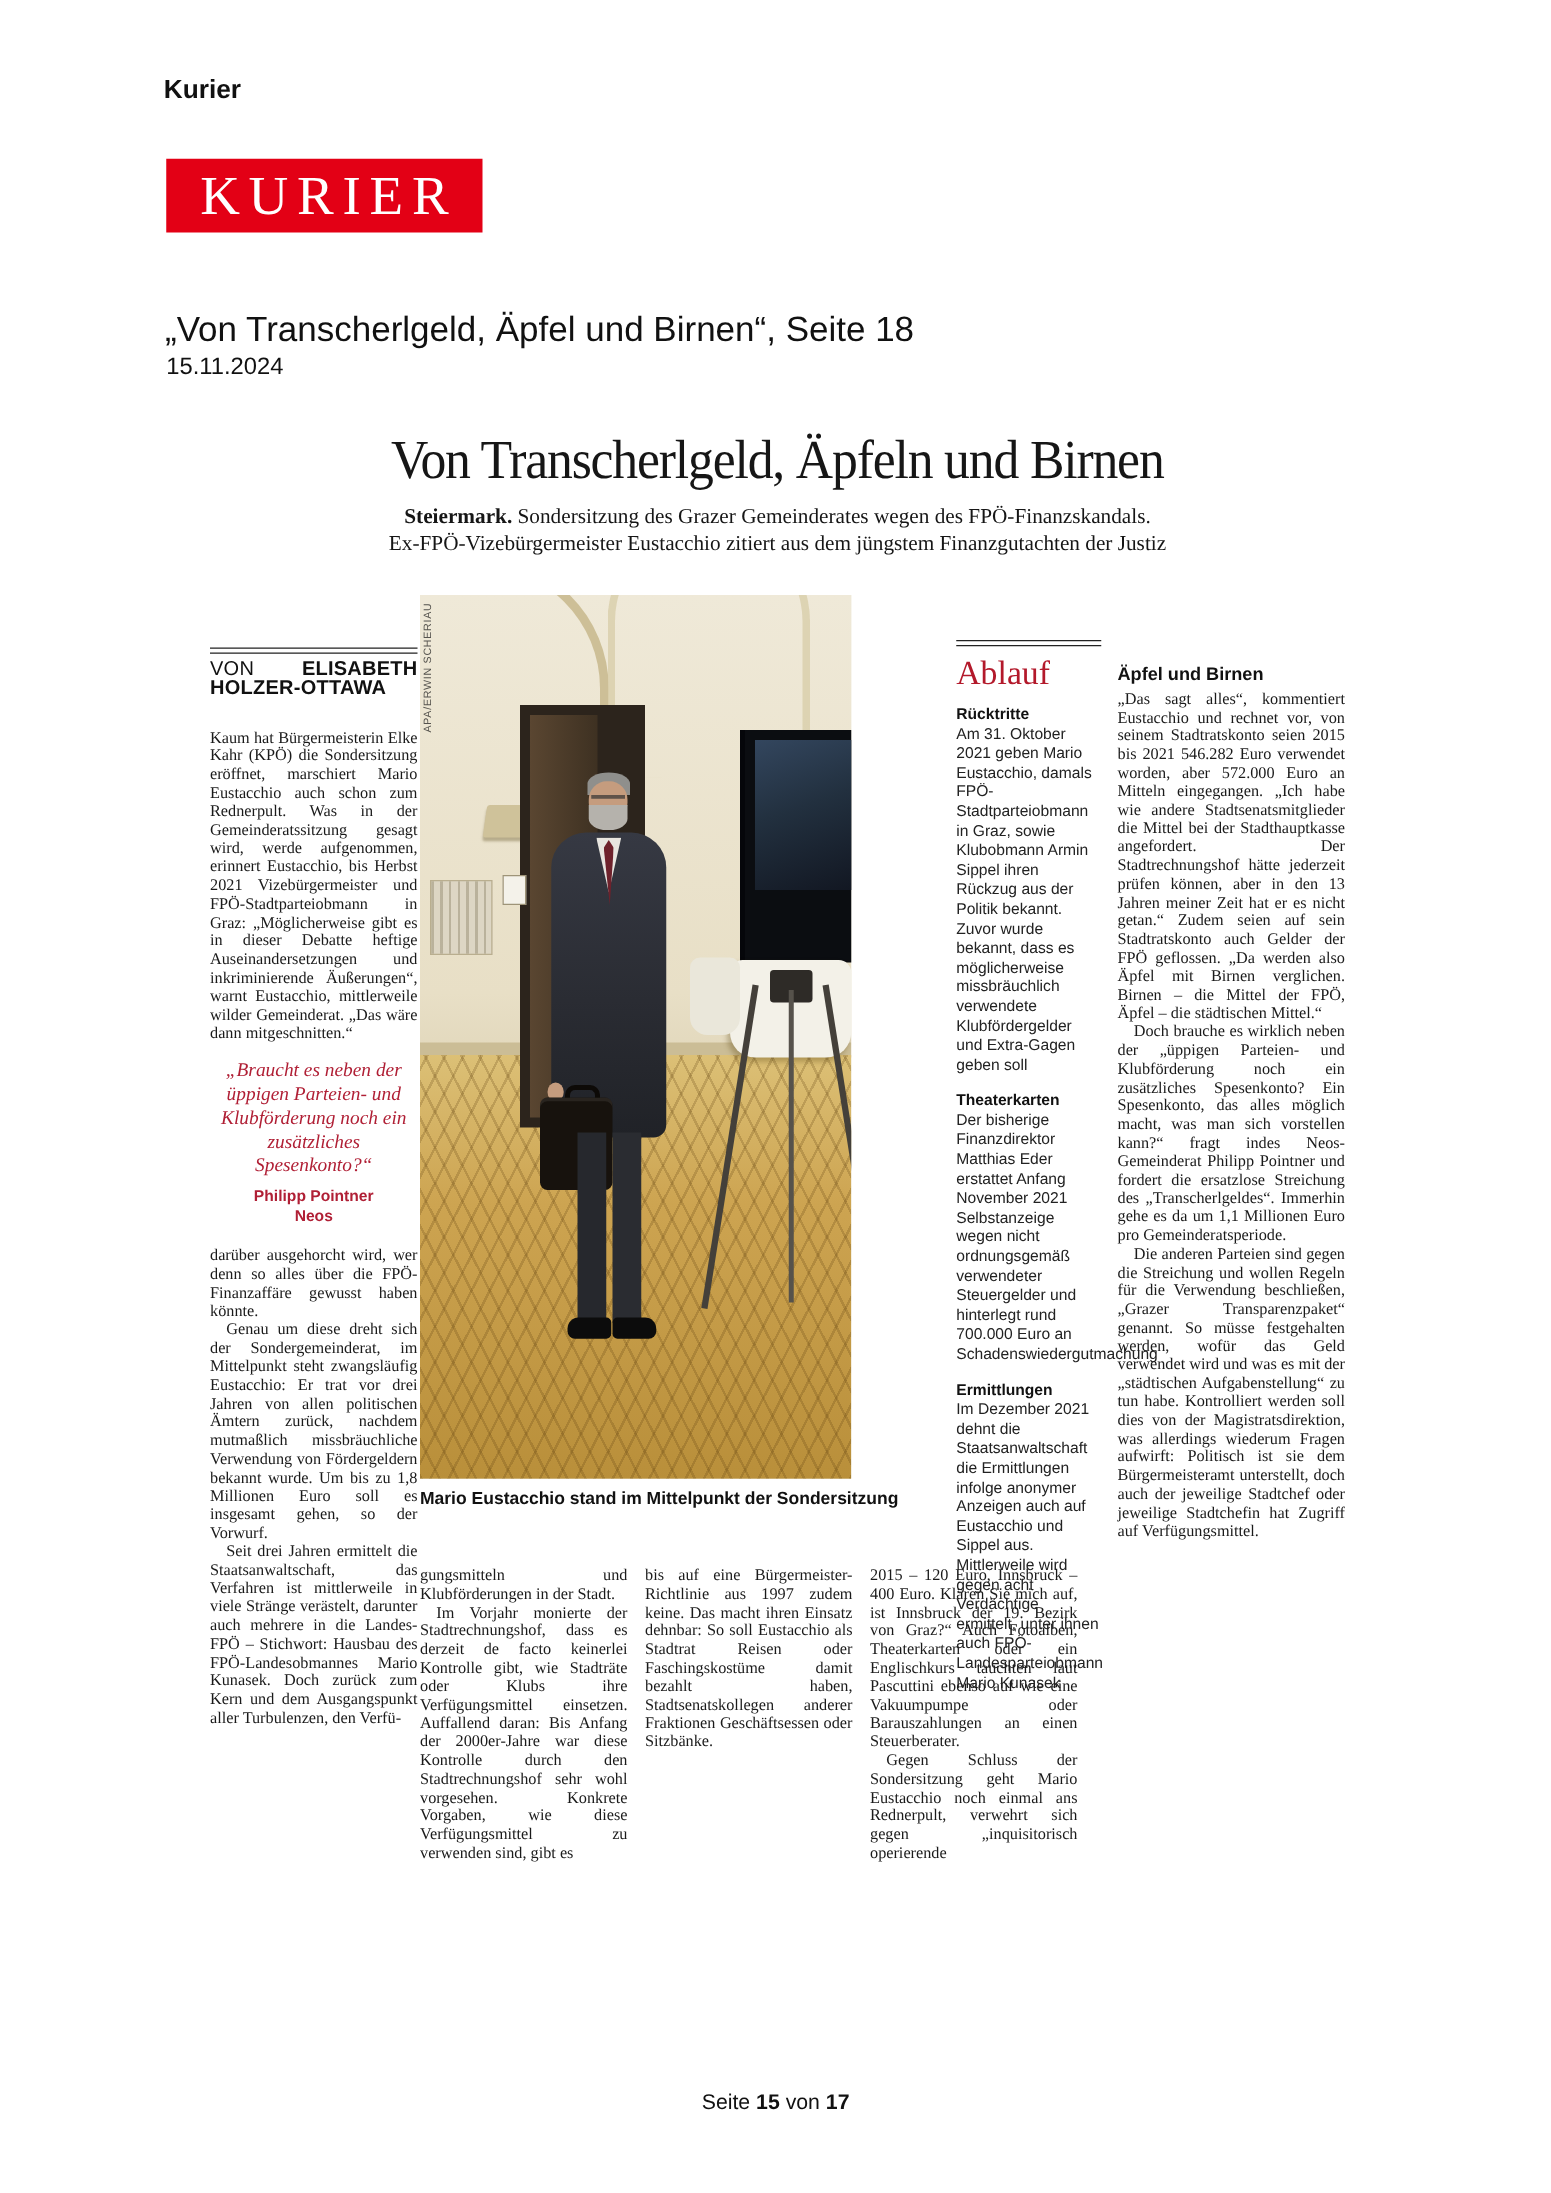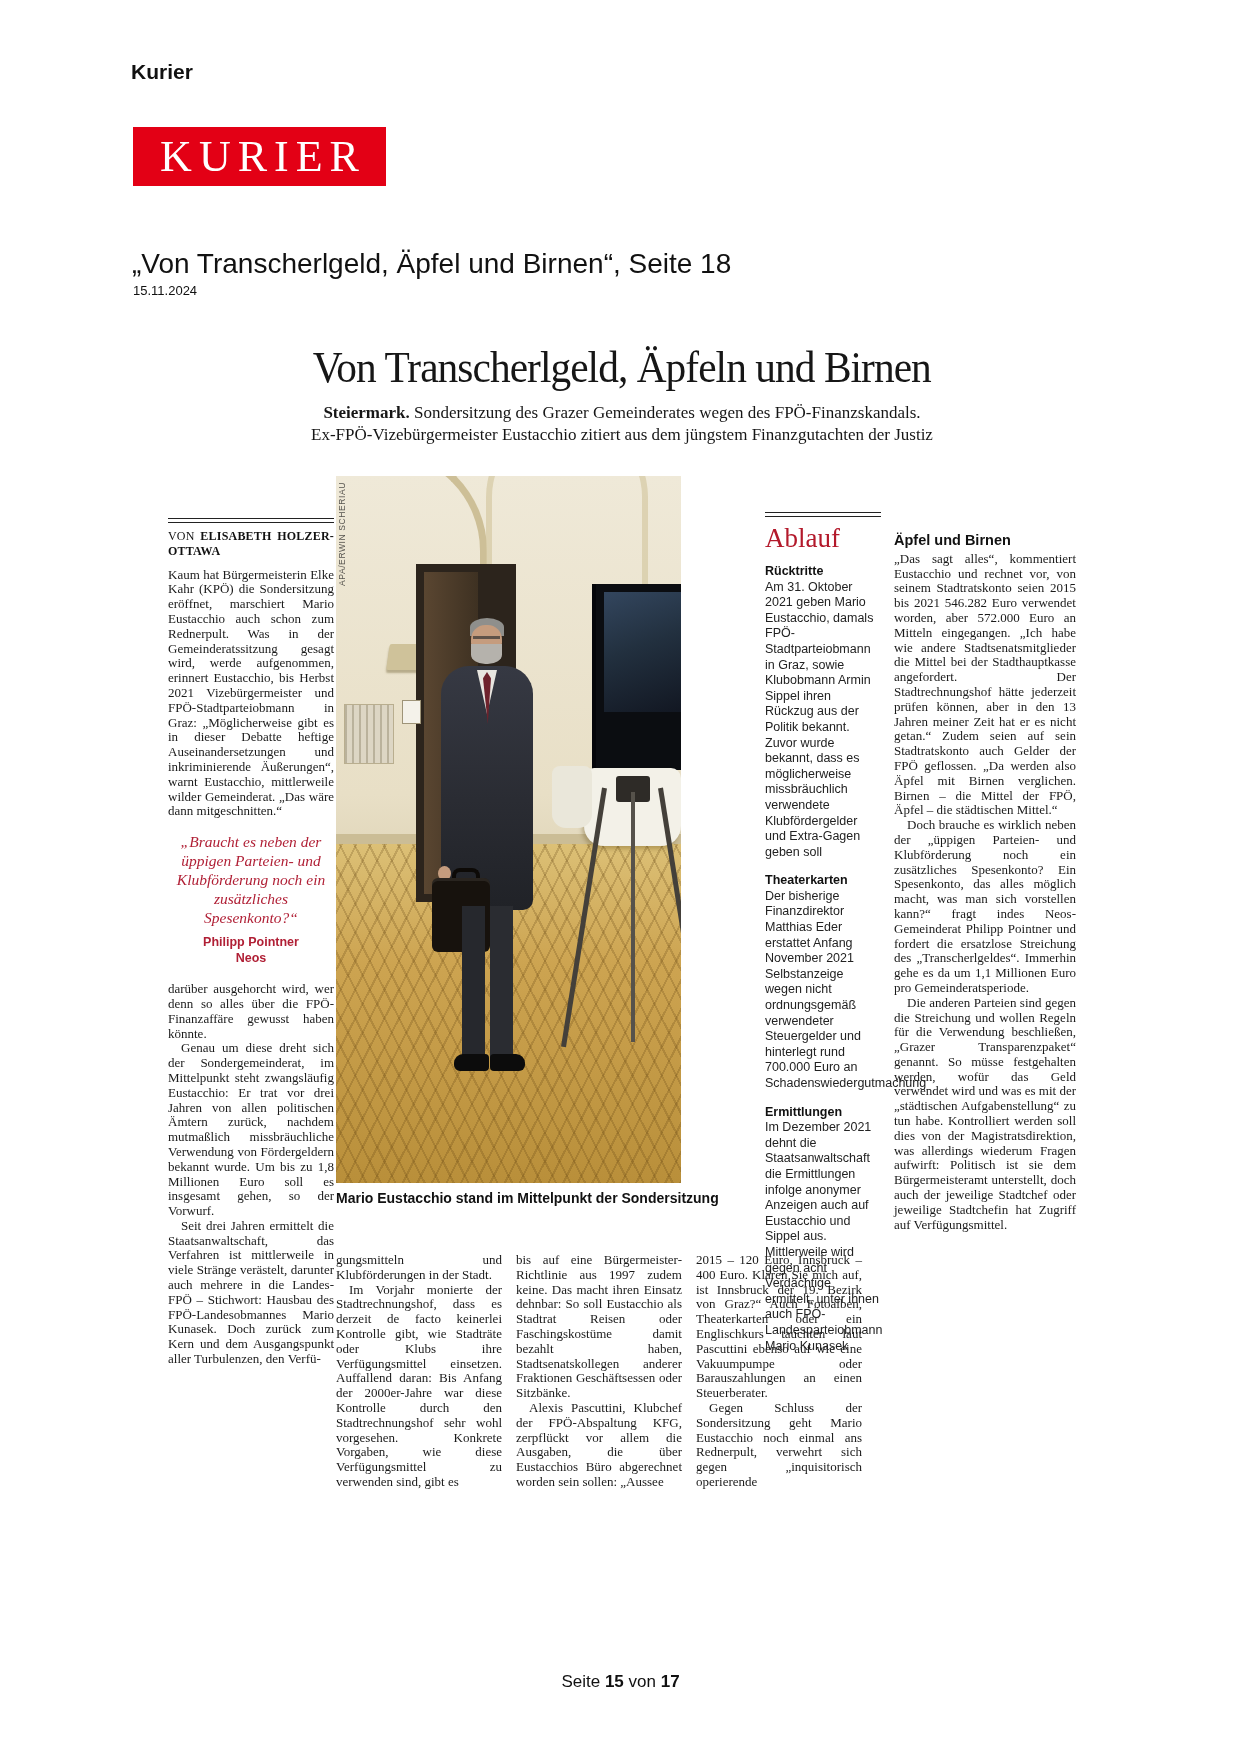--- a/index.html
+++ b/index.html
@@ -7,21 +7,21 @@
         font-family:"Liberation Sans","DejaVu Sans",sans-serif;color:#1c1c1c;}
 
   .source-label{position:absolute;left:131px;top:60px;font-size:21px;font-weight:bold;color:#111;}
 
   .logo{position:absolute;left:133px;top:127px;width:253px;height:59px;background:#e30015;
         display:flex;align-items:center;justify-content:center;}
   .logo span{font-family:"Liberation Serif","DejaVu Serif",serif;color:#fff;font-size:44px;
         letter-spacing:7px;padding-left:7px;line-height:1;}
 
   .clip-headline{position:absolute;left:132px;top:248px;margin:0;font-size:28px;font-weight:normal;color:#111;}
-  .clip-date{position:absolute;left:133px;top:283px;font-size:13px;color:#111;}
+  .clip-date{position:absolute;left:133px;top:283px;font-size:19px;color:#111;}
 
   .art-headline{position:absolute;left:168px;top:342px;width:908px;text-align:center;}
   .art-headline span{display:inline-block;font-family:"Liberation Serif","DejaVu Serif",serif;
         font-size:44px;color:#161616;white-space:nowrap;transform:scaleX(.94);transform-origin:center;
         letter-spacing:-1px;}
   .subhead{position:absolute;left:168px;top:402px;width:908px;text-align:center;
         font-family:"Liberation Serif","DejaVu Serif",serif;font-size:17px;color:#161616;line-height:22px;}
   .subhead b{font-weight:bold;}
 
   
@@ -32,22 +32,22 @@
   .col p.mt{margin-top:16px;}
   .col1{left:168px;top:518px;}
   .colB2{left:336px;top:1253px;}
   .colB3{left:516px;top:1253px;}
   .colB4{left:696px;top:1253px;}
   .col5{left:894px;top:524px;width:182px;}
   .col-subhead{font-family:"Liberation Sans","DejaVu Sans",sans-serif;font-size:14.5px;
        font-weight:bold;margin:9px 0 4px 0;text-align:left;color:#111;}
 
   .rule-double{height:3px;border-top:1px solid #222;border-bottom:1px solid #222;margin-bottom:6px;}
-  .byline{font-family:Liberation Serif, serif;font-size:12px;letter-spacing:.2px;
-       margin-bottom:9px;color:#111;}
+  .byline{font-family:Liberation Sans, sans-serif;font-size:16px;letter-spacing:.2px;
+       margin-bottom:24px;color:#111;}
   .byline b{font-weight:bold;}
 
   .pullquote{font-family:"Liberation Serif","DejaVu Serif",serif;font-style:italic;color:#b01f35;
        font-size:15.5px;line-height:19px;text-align:center;margin:13px 0 7px 0;}
   .pq-author,.pq-org{font-family:"Liberation Sans","DejaVu Sans",sans-serif;font-weight:bold;
        color:#b01f35;font-size:12.5px;text-align:center;line-height:16px;}
   .pq-org{margin-bottom:12px;}
 
   
   .infobox{position:absolute;left:765px;top:512px;width:116px;
@@ -206,21 +206,20 @@
 
   <div class="caption">Mario Eustacchio stand im Mittelpunkt der Sondersitzung</div>
 
   <div class="col colB2">
     <p>gungsmitteln und Klubförderungen in der Stadt.</p>
     <p class="ind">Im Vorjahr monierte der Stadtrechnungshof, dass es derzeit de facto keinerlei Kontrolle gibt, wie Stadträte oder Klubs ihre Verfügungsmittel einsetzen. Auffallend daran: Bis Anfang der 2000er-Jahre war diese Kontrolle durch den Stadtrechnungshof sehr wohl vorgesehen. Konkrete Vorgaben, wie diese Verfügungsmittel zu verwenden sind, gibt es</p>
   </div>
 
   <div class="col colB3">
     <p>bis auf eine Bürgermeister-Richtlinie aus 1997 zudem keine. Das macht ihren Einsatz dehnbar: So soll Eustacchio als Stadtrat Reisen oder Faschingskostüme damit bezahlt haben, Stadtsenatskollegen anderer Fraktionen Geschäftsessen oder Sitzbänke.</p>
-    <p class="ind">Alexis Pascuttini, Klubchef der FPÖ-Abspaltung KFG, zerpflückt vor allem die Ausgaben, die über Eustacchios Büro abgerechnet worden sein sollen: „Aussee</p>
   </div>
 
   <div class="col colB4">
     <p>2015 – 120 Euro, Innsbruck – 400 Euro. Klären Sie mich auf, ist Innsbruck der 19. Bezirk von Graz?“ Auch Fotoalben, Theaterkarten oder ein Englischkurs tauchten laut Pascuttini ebenso auf wie eine Vakuumpumpe oder Barauszahlungen an einen Steuerberater.</p>
     <p class="ind">Gegen Schluss der Sondersitzung geht Mario Eustacchio noch einmal ans Rednerpult, verwehrt sich gegen „inquisitorisch operierende</p>
   </div>
 
   <div class="infobox">
     <div class="rule-double"></div>
     <div class="ib-title">Ablauf</div>

